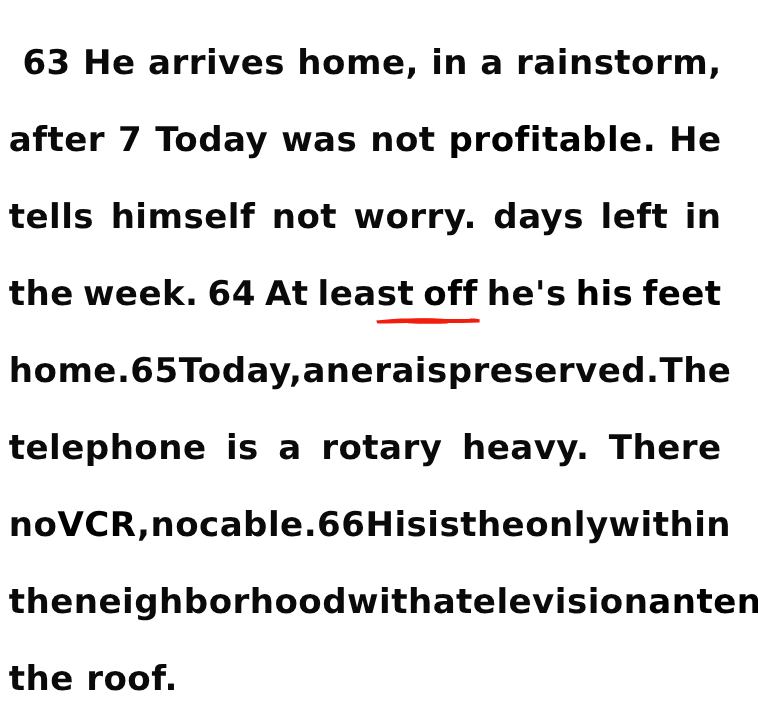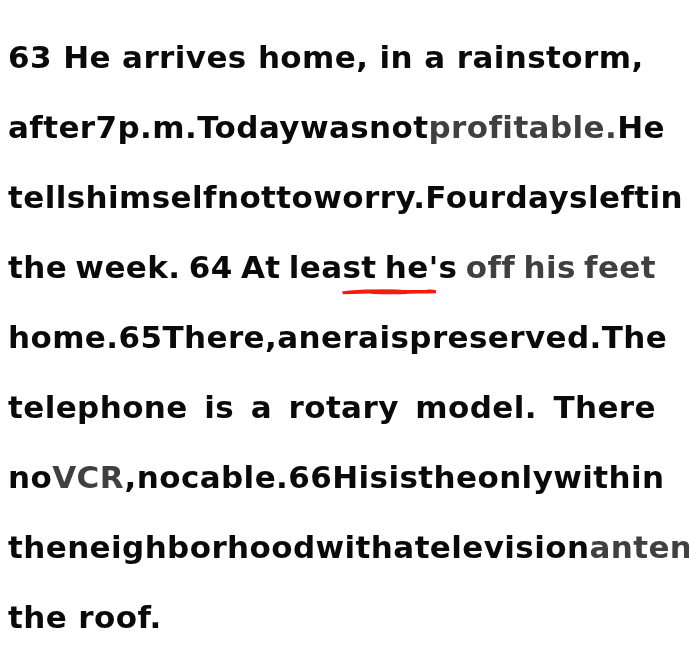--- a/index.html
+++ b/index.html
@@ -52,25 +52,25 @@
     display: flex;
     flex-direction: row;
     justify-content: space-between;
     white-space: pre;
   }
   .line.justified > .w {
     white-space: pre;
   }
 
   .line.centered {
-    text-align: left;
+    text-align: right;
   }
 
   .blue {
-    color: #404040;
+    color: #000000;
   }
 
   .w {
     display: inline-block;
   }
 
   
   .annotation-underline {
     position: absolute;
     left: 341px;
@@ -90,69 +90,66 @@
 
 <div id="page">
 
   <div class="passage">
 
     <div class="line centered">63 He arrives home, in a rainstorm,</div>
 
     <div class="line justified">
       <span class="w">after</span>
       <span class="w">7</span>
-      <span class="w">p.m.</span>
       <span class="w">Today</span>
       <span class="w">was</span>
       <span class="w">not</span>
       <span class="w blue">profitable.</span>
       <span class="w">He</span>
     </div>
 
     <div class="line justified">
       <span class="w">tells</span>
       <span class="w">himself</span>
       <span class="w">not</span>
-      <span class="w">to</span>
       <span class="w">worry.</span>
-      <span class="w">Four</span>
       <span class="w">days</span>
       <span class="w">left</span>
       <span class="w">in</span>
     </div>
 
     <div class="line justified">
       <span class="w">the</span>
       <span class="w">week.</span>
       <span class="w">64</span>
       <span class="w">At</span>
       <span class="w">least</span>
+      <span class="w blue">off</span>
       <span class="w">he's</span>
-      <span class="w blue">off</span>
       <span class="w blue">his</span>
       <span class="w blue">feet</span>
     </div>
 
     <div class="line justified">
       <span class="w">home.</span>
       <span class="w">65</span>
-      <span class="w">There,</span>
+      <span class="w">Today,</span>
       <span class="w">an</span>
       <span class="w">era</span>
       <span class="w">is</span>
       <span class="w">preserved.</span>
       <span class="w">The</span>
     </div>
 
     <div class="line justified">
       <span class="w">telephone</span>
       <span class="w">is</span>
       <span class="w">a</span>
       <span class="w">rotary</span>
-      <span class="w">model.</span>
+      <span class="w">heavy.</span>
       <span class="w">There</span>
       
     </div>
 
     <div class="line justified">
       <span class="w">no</span>
       <span class="w"><span class="blue">VCR</span>,</span>
       <span class="w">no</span>
       <span class="w">cable.</span>
       <span class="w">66</span>

